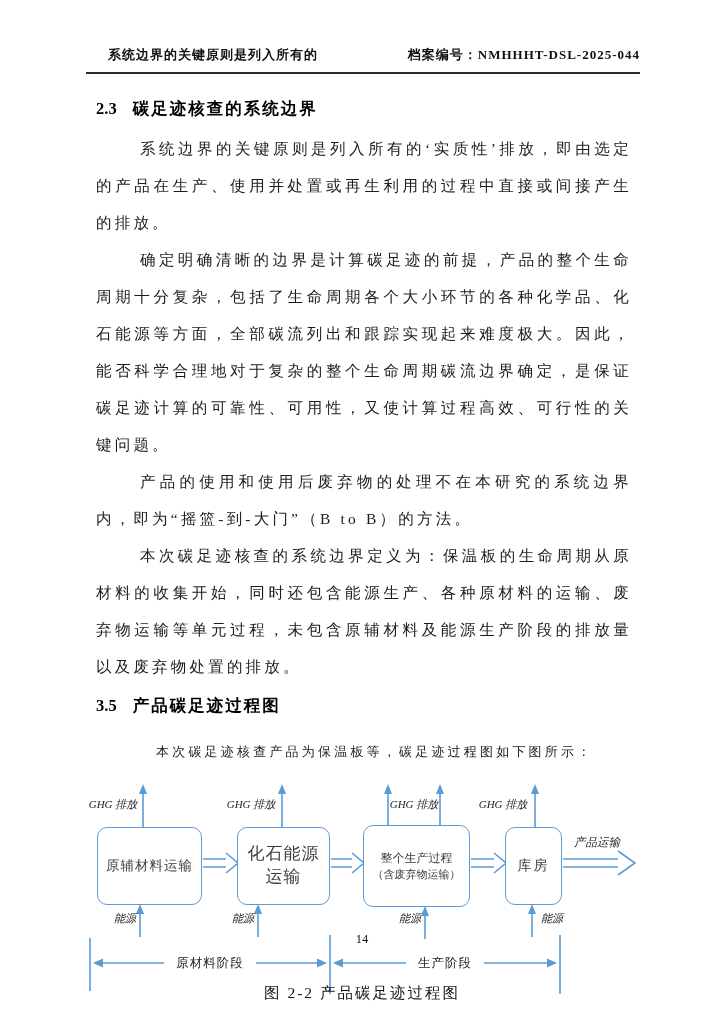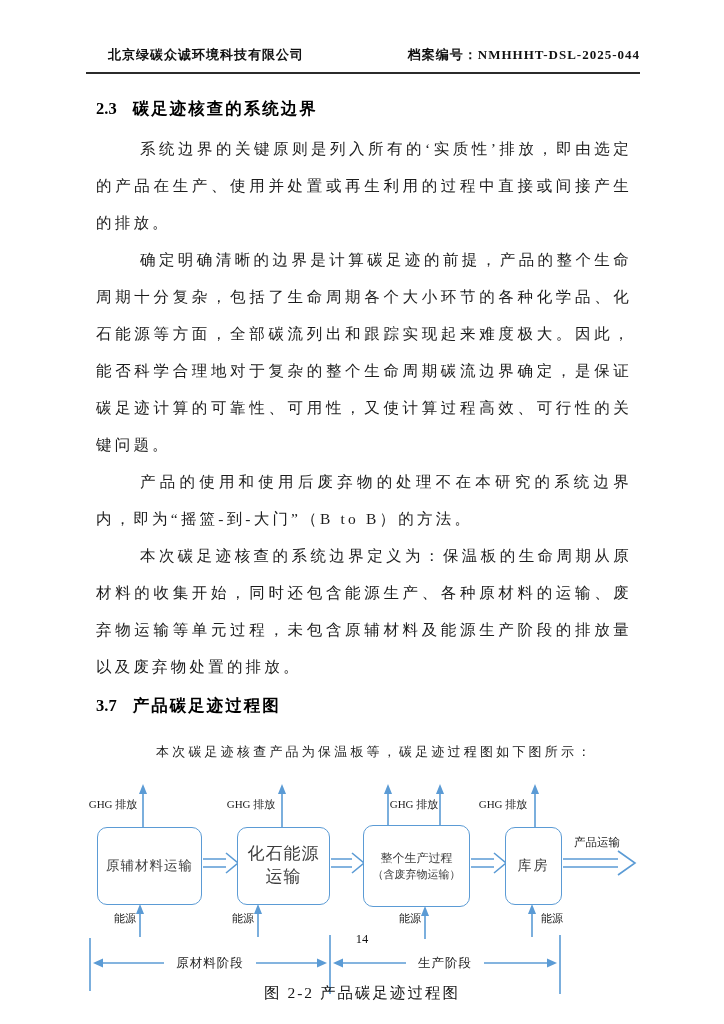--- a/index.html
+++ b/index.html
@@ -32,21 +32,21 @@
     text-align:justify;text-justify:inter-character;
     text-indent:44px;
   }
   p.intro{margin:16px;font-size:13px;line-height:37px;letter-spacing:3.2px;text-indent:44px;}
   
   .figure{
     position:relative;width:724px;height:235px;
     margin:-6px 0 0 -96px;
   }
   .figure svg{position:absolute;left:0;top:0;}
-  .dlabel{position:absolute;font-size:11px;color:#1d1d1d;white-space:nowrap;font-family:"Liberation Serif","DejaVu Serif",serif;}
+  .dlabel{position:absolute;font-size:11px;color:#1d1d1d;white-space:nowrap;font-family:"Liberation Serif","DejaVu Serif",serif;font-style:italic;}
   .ghg{top:17px;width:60px;text-align:center;}
   .energy{top:131px;width:42px;text-align:right;}
   .node{
     position:absolute;box-sizing:border-box;
     border:1.6px solid #5b9bd5;border-radius:10px;background:#fff;
     display:flex;flex-direction:column;align-items:center;justify-content:center;
     color:#3d3d3d;text-align:center;line-height:1.35;
   }
   .stage-label{
     position:absolute;top:174px;height:18px;line-height:18px;
@@ -62,37 +62,37 @@
     position:absolute;left:0;right:0;top:932px;
     text-align:center;font-size:12.5px;color:#111;
   }
 </style>
 </head>
 <body>
 
 <div class="page">
 
   <div class="hdr">
-    <span class="company">北京绿碳众诚环境科技有限公司</span>
+    <span class="company">系统边界的关键原则是列入所有的</span>
     <span class="docno"><span>档案编号：</span><span>NMHHHT-DSL-2025-044</span></span>
   </div>
 
   <div class="main">
 
     <h2 class="sec">
       <span class="num">2.3</span><span>碳足迹核查的系统边界</span>
     </h2>
 
     <p class="body">系统边界的关键原则是列入所有的‘实质性’排放，即由选定的产品在生产、使用并处置或再生利用的过程中直接或间接产生的排放。</p>
     <p class="body">确定明确清晰的边界是计算碳足迹的前提，产品的整个生命周期十分复杂，包括了生命周期各个大小环节的各种化学品、化石能源等方面，全部碳流列出和跟踪实现起来难度极大。因此，能否科学合理地对于复杂的整个生命周期碳流边界确定，是保证碳足迹计算的可靠性、可用性，又使计算过程高效、可行性的关键问题。</p>
     <p class="body">产品的使用和使用后废弃物的处理不在本研究的系统边界内，即为“摇篮-到-大门”（B to B）的方法。</p>
     <p class="body">本次碳足迹核查的系统边界定义为：保温板的生命周期从原材料的收集开始，同时还包含能源生产、各种原材料的运输、废弃物运输等单元过程，未包含原辅材料及能源生产阶段的排放量以及废弃物处置的排放。</p>
 
     <h2 class="sec second">
-      <span class="num">3.7</span><span>产品碳足迹过程图</span>
+      <span class="num">3.5</span><span>产品碳足迹过程图</span>
     </h2>
 
     <p class="intro">本次碳足迹核查产品为保温板等，碳足迹过程图如下图所示：</p>
 
     <div class="figure">
 
       <svg width="724" height="235" viewBox="0 0 724 235">
         <g stroke="#5b9bd5" stroke-width="1.6" fill="none">
 
           <line x1="143" y1="47" x2="143" y2="12"></line>

